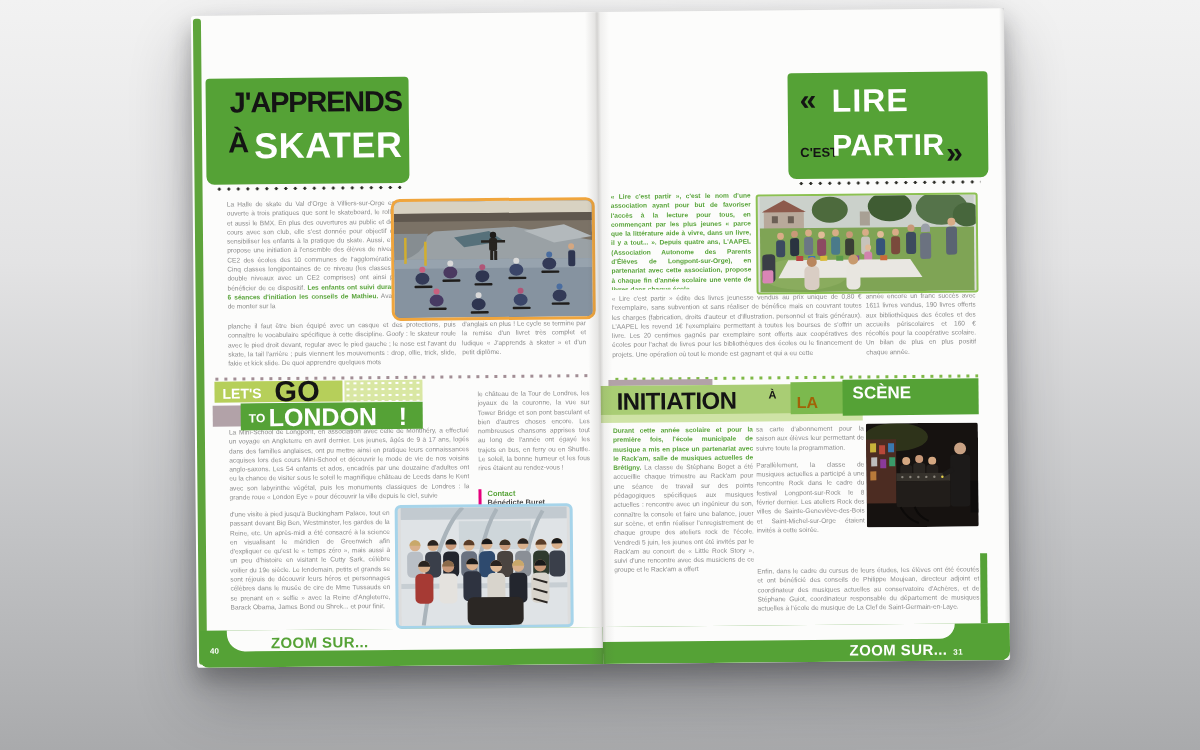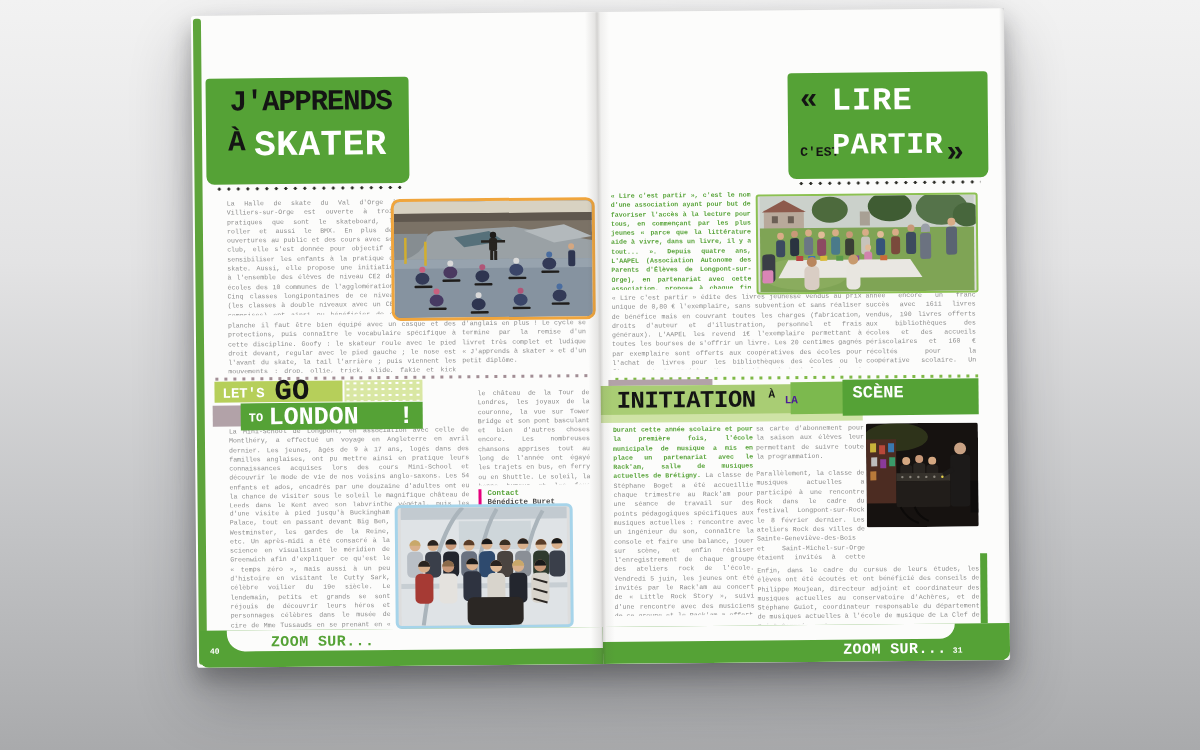--- a/index.html
+++ b/index.html
@@ -1,18 +1,18 @@
 <!DOCTYPE html>
 <html><head>
 <meta charset="utf-8">
 <style>
   html,body{margin:0;padding:0;}
   .stage{position:relative;width:1200px;height:750px;overflow:hidden;
     background:linear-gradient(180deg,#f2f2f2 0%,#e3e3e4 35%,#c3c4c6 70%,#a9aaac 100%);
-    font-family:Liberation Mono, monospace;}
+    font-family:Liberation Sans, sans-serif;}
   .spread{position:absolute;left:194px;top:12px;width:813px;height:652px;
     background:#fcfcfb;border-radius:3px;transform:rotate(-0.55deg);
     box-shadow:0 12px 22px rgba(30,30,35,.32),0 32px 60px rgba(30,30,35,.30);}
   .page{position:absolute;top:0;height:652px;overflow:hidden;}
   .page.left{left:0;width:406px;}
   .page.right{left:406px;width:407px;}
   .fold{position:absolute;left:394px;top:0;width:24px;height:100%;z-index:6;pointer-events:none;
     background:linear-gradient(90deg,rgba(0,0,0,0) 0%,rgba(80,75,70,.13) 40%,rgba(55,50,45,.20) 50%,rgba(80,75,70,.07) 64%,rgba(0,0,0,0) 100%);}
   .edge-strip{position:absolute;left:2px;top:3px;bottom:3px;width:8px;background:#5ea43b;border-radius:3px;}
   .page.right::after{content:"";position:absolute;right:0;top:0;bottom:0;width:5px;
@@ -339,21 +339,21 @@
       <div class="dots" style="left:12px;top:364px;width:366px;color:#7fb946;"></div>
 
       <div class="sc-hdr">
         <div class="thin"></div>
         <div class="under"></div>
         <div class="bar"></div>
         <div class="mid"></div>
         <div class="gbox"></div>
         <span class="hl" style="left:16px;top:10px;font-size:24px;color:#141414;letter-spacing:-.5px;">INITIATION</span>
         <span class="hl" style="left:168px;top:12px;font-size:11px;color:#141414;">À</span>
-        <span class="hl" style="left:184px;top:18px;font-size:11px;color:#4c1d95;">LA</span>
+        <span class="hl" style="left:196px;top:18px;font-size:16px;color:#a16207;">LA</span>
         <span class="hl" style="left:252px;top:8px;font-size:17px;color:#fff;">SCÈNE</span>
       </div>
 
       <div class="body-txt" style="left:12px;top:414px;width:140px;height:190px;">
         <span class="lead">Durant cette année scolaire et pour la première fois, l'école municipale de musique a mis en place un partenariat avec le Rack'am, salle de musiques actuelles de Brétigny.</span>
         <span>La classe de Stéphane Boget a été accueillie chaque trimestre au Rack'am pour une séance de travail sur des points pédagogiques spécifiques aux musiques actuelles : rencontre avec un ingénieur du son, connaître la console et faire une balance, jouer sur scène, et enfin réaliser l'enregistrement de chaque groupe des ateliers rock de l'école. Vendredi 5 juin, les jeunes ont été invités par le Rack'am au concert de « Little Rock Story », suivi d'une rencontre avec des musiciens de ce groupe et le Rack'am a offert</span>
       </div>
       <div class="body-txt" style="left:155px;top:414px;width:108px;height:138px;">
         <div><span>sa carte d'abonnement pour la saison aux élèves leur permettant de suivre toute la programmation.</span></div>
         <div class="para"><span>Parallèlement, la classe de musiques actuelles a participé à une rencontre Rock dans le cadre du festival Longpont-sur-Rock le 8 février dernier. Les ateliers Rock des villes de Sainte-Geneviève-des-Bois et Saint-Michel-sur-Orge étaient invités à cette soirée.</span></div>

